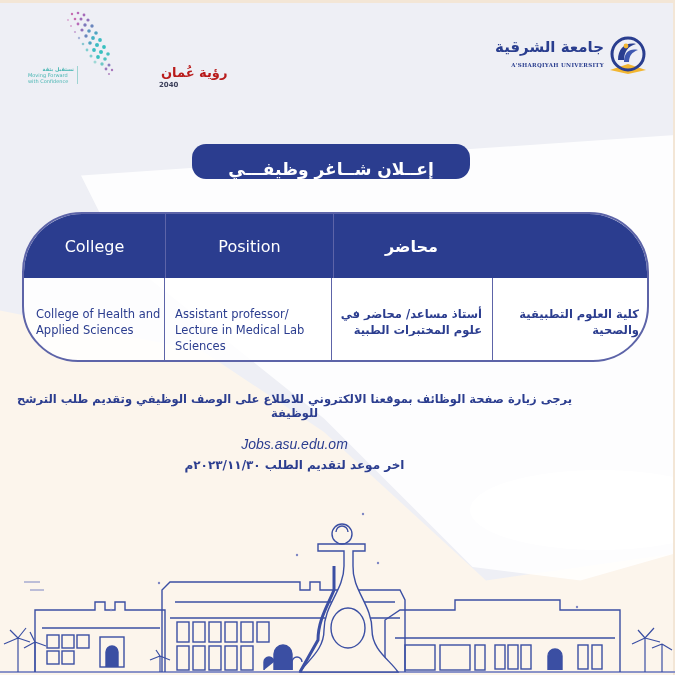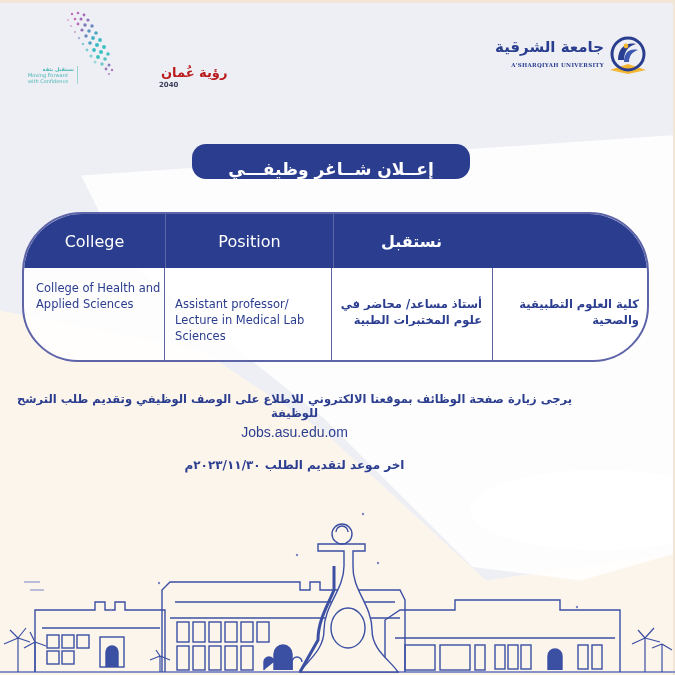--- a/index.html
+++ b/index.html
@@ -64,45 +64,45 @@
     }
 
     
     .job-table {
       position: absolute; left: 22px; top: 212px; width: 627px; height: 150px;
       border: 2px solid #5d64a8; border-radius: 56px 56px 56px 56px;
       border-top-left-radius: 60px; border-top-right-radius: 60px;
       overflow: hidden; background: rgba(255,255,255,0.85);
     }
     .job-table .row { display: flex; width: 100%; }
-    .job-table .head-row { height: 54px; background: #2b3d8f; }
+    .job-table .head-row { height: 64px; background: #2b3d8f; }
     .job-table .body-row { height: 96px; }
     .cell {
       border-right: 1.5px solid #5d64a8; display: flex; align-items: center;
       color: #2b3d8f;
     }
     .cell:last-child { border-right: none; }
     .head-row .cell { color: #ffffff; justify-content: center; font-size: 16px; }
     .head-row .cell.ar { font-weight: bold; direction: rtl; }
     .c1 { width: 142px; }
     .c2 { width: 168px; }
     .c3 { width: 162px; }
     .c4 { width: 155px; }
     .body-row .cell { align-items: flex-start; padding-top: 28px; font-size: 11.5px; line-height: 16px; }
-    .body-row .c1 { padding-left: 12px; padding-top: 12px; }
+    .body-row .c1 { padding-left: 12px; padding-top: 28px; }
     .body-row .c2 { padding-left: 10px; }
     .body-row .cell.ar { direction: rtl; text-align: right; font-weight: bold; padding-right: 10px; font-size: 11.5px; }
     .body-row .c4.ar { padding-right: 8px; }
 
     
     .info-line {
       position: absolute; left: 0; width: 589px; text-align: center; color: #2b3d8f;
     }
     .info-1 { top: 392px; font-size: 11.5px; font-weight: bold; direction: rtl; }
-    .info-2 { top: 424px; font-size: 14px; font-family: "Liberation Sans", sans-serif; }
+    .info-2 { top: 436px; font-size: 14px; font-family: "Liberation Sans", sans-serif; font-style: italic; }
     .info-3 { top: 458px; font-size: 12px; font-weight: bold; direction: rtl; }
 
     
     .campus-illustration { position: absolute; left: 0; top: 510px; width: 675px; height: 165px; }
   </style>
 </head>
 <body>
 
 <div class="bg-top"></div>
 <div class="bg-white"></div>
@@ -173,21 +173,21 @@
 </div>
 
 <div class="title-banner">
   <span>إعــلان شــاغر وظيفـــي</span>
 </div>
 
 <div class="job-table">
   <div class="row head-row">
     <div class="cell c1">College</div>
     <div class="cell c2">Position</div>
-    <div class="cell c4 ar">نستقبل</div>
+    <div class="cell c4 ar">محاضر</div>
   </div>
   <div class="row body-row">
     <div class="cell c1">College of Health and Applied Sciences</div>
     <div class="cell c2">Assistant professor/ Lecture in Medical Lab Sciences</div>
     <div class="cell c3 ar">أستاذ مساعد/ محاضر في علوم المختبرات الطبية</div>
     <div class="cell c4 ar">كلية العلوم التطبيقية والصحية</div>
   </div>
 </div>
 
 <div class="info-line info-1">يرجى زيارة صفحة الوظائف بموقعنا الالكتروني للاطلاع على الوصف الوظيفي وتقديم طلب الترشح للوظيفة</div>

